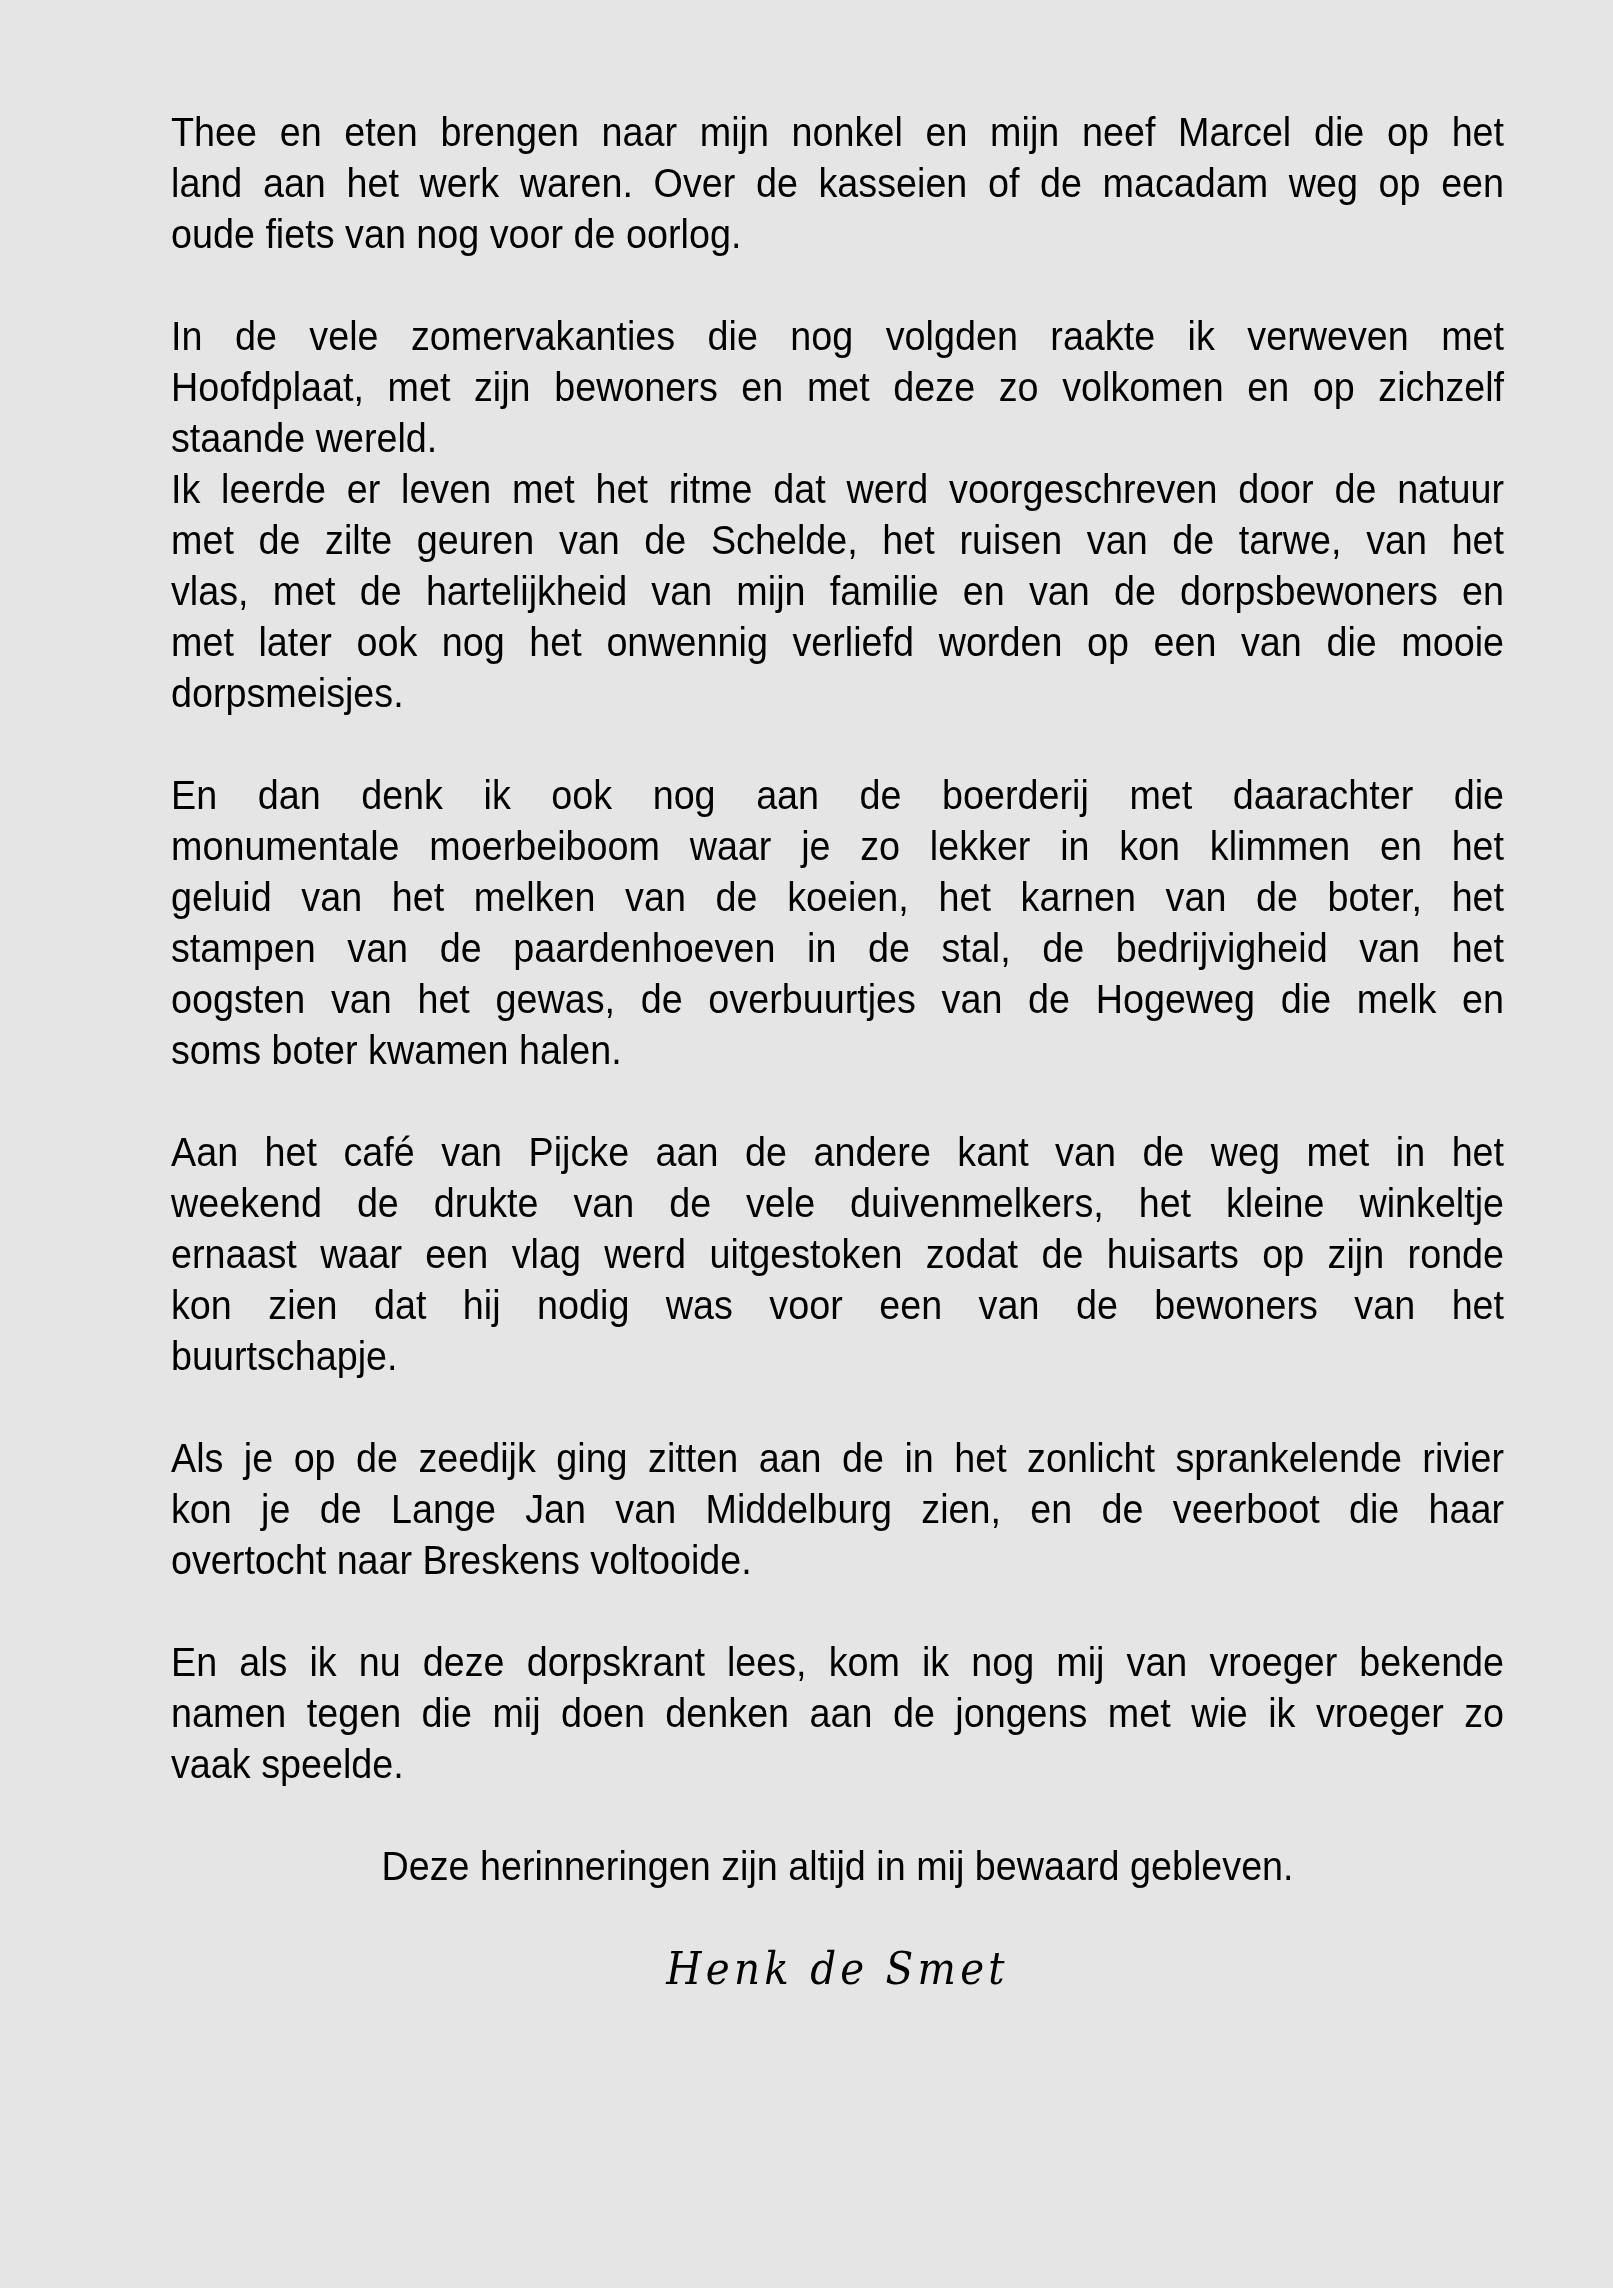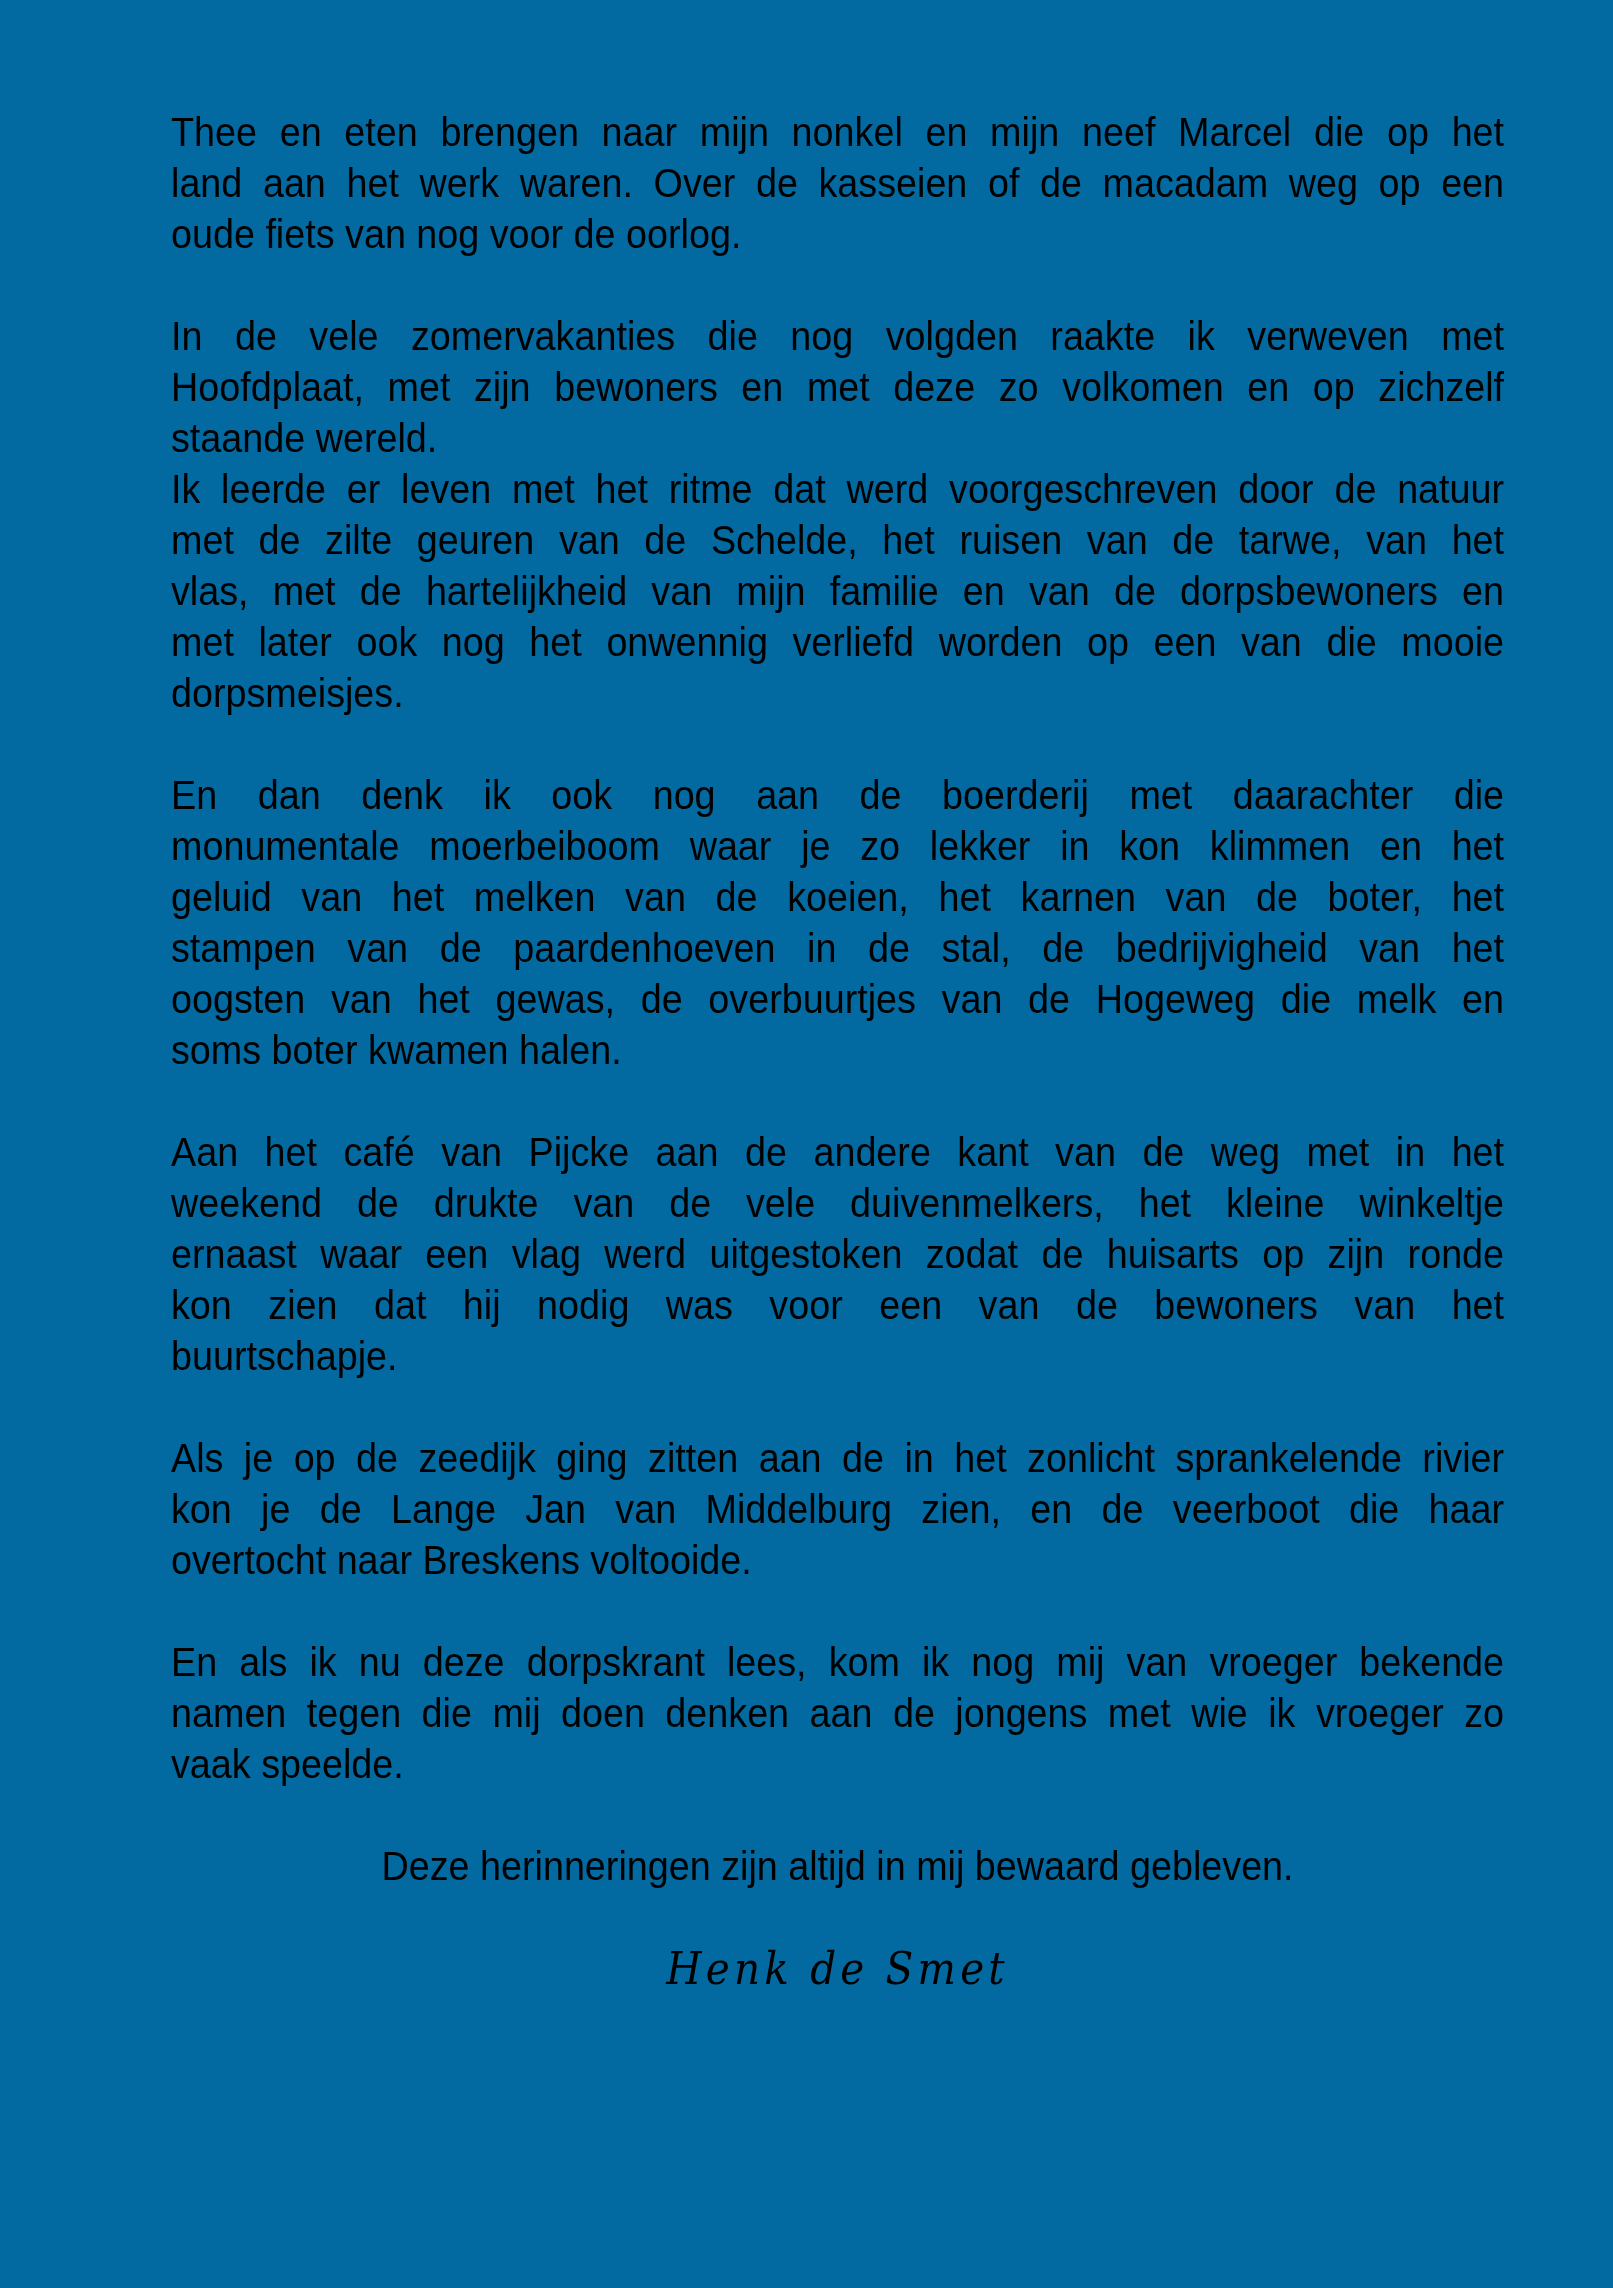--- a/index.html
+++ b/index.html
@@ -4,21 +4,21 @@
 <style>
   html, body { margin: 0; padding: 0; }
   body {
     width: 1613px; height: 2289px;
     background: #ffffff;
     font-family: "Liberation Sans", sans-serif;
   }
   .page {
     position: relative;
     width: 1613px; height: 2289px;
-    background: #0369a1;
+    background: #e5e5e5;
     color: #000000;
     overflow: hidden;
   }
   .body-text {
     position: absolute;
     left: 171px; top: 107px;
     width: 1449px;               
     transform: scaleX(0.92);     
     transform-origin: 0 0;
     font-size: 41px;

